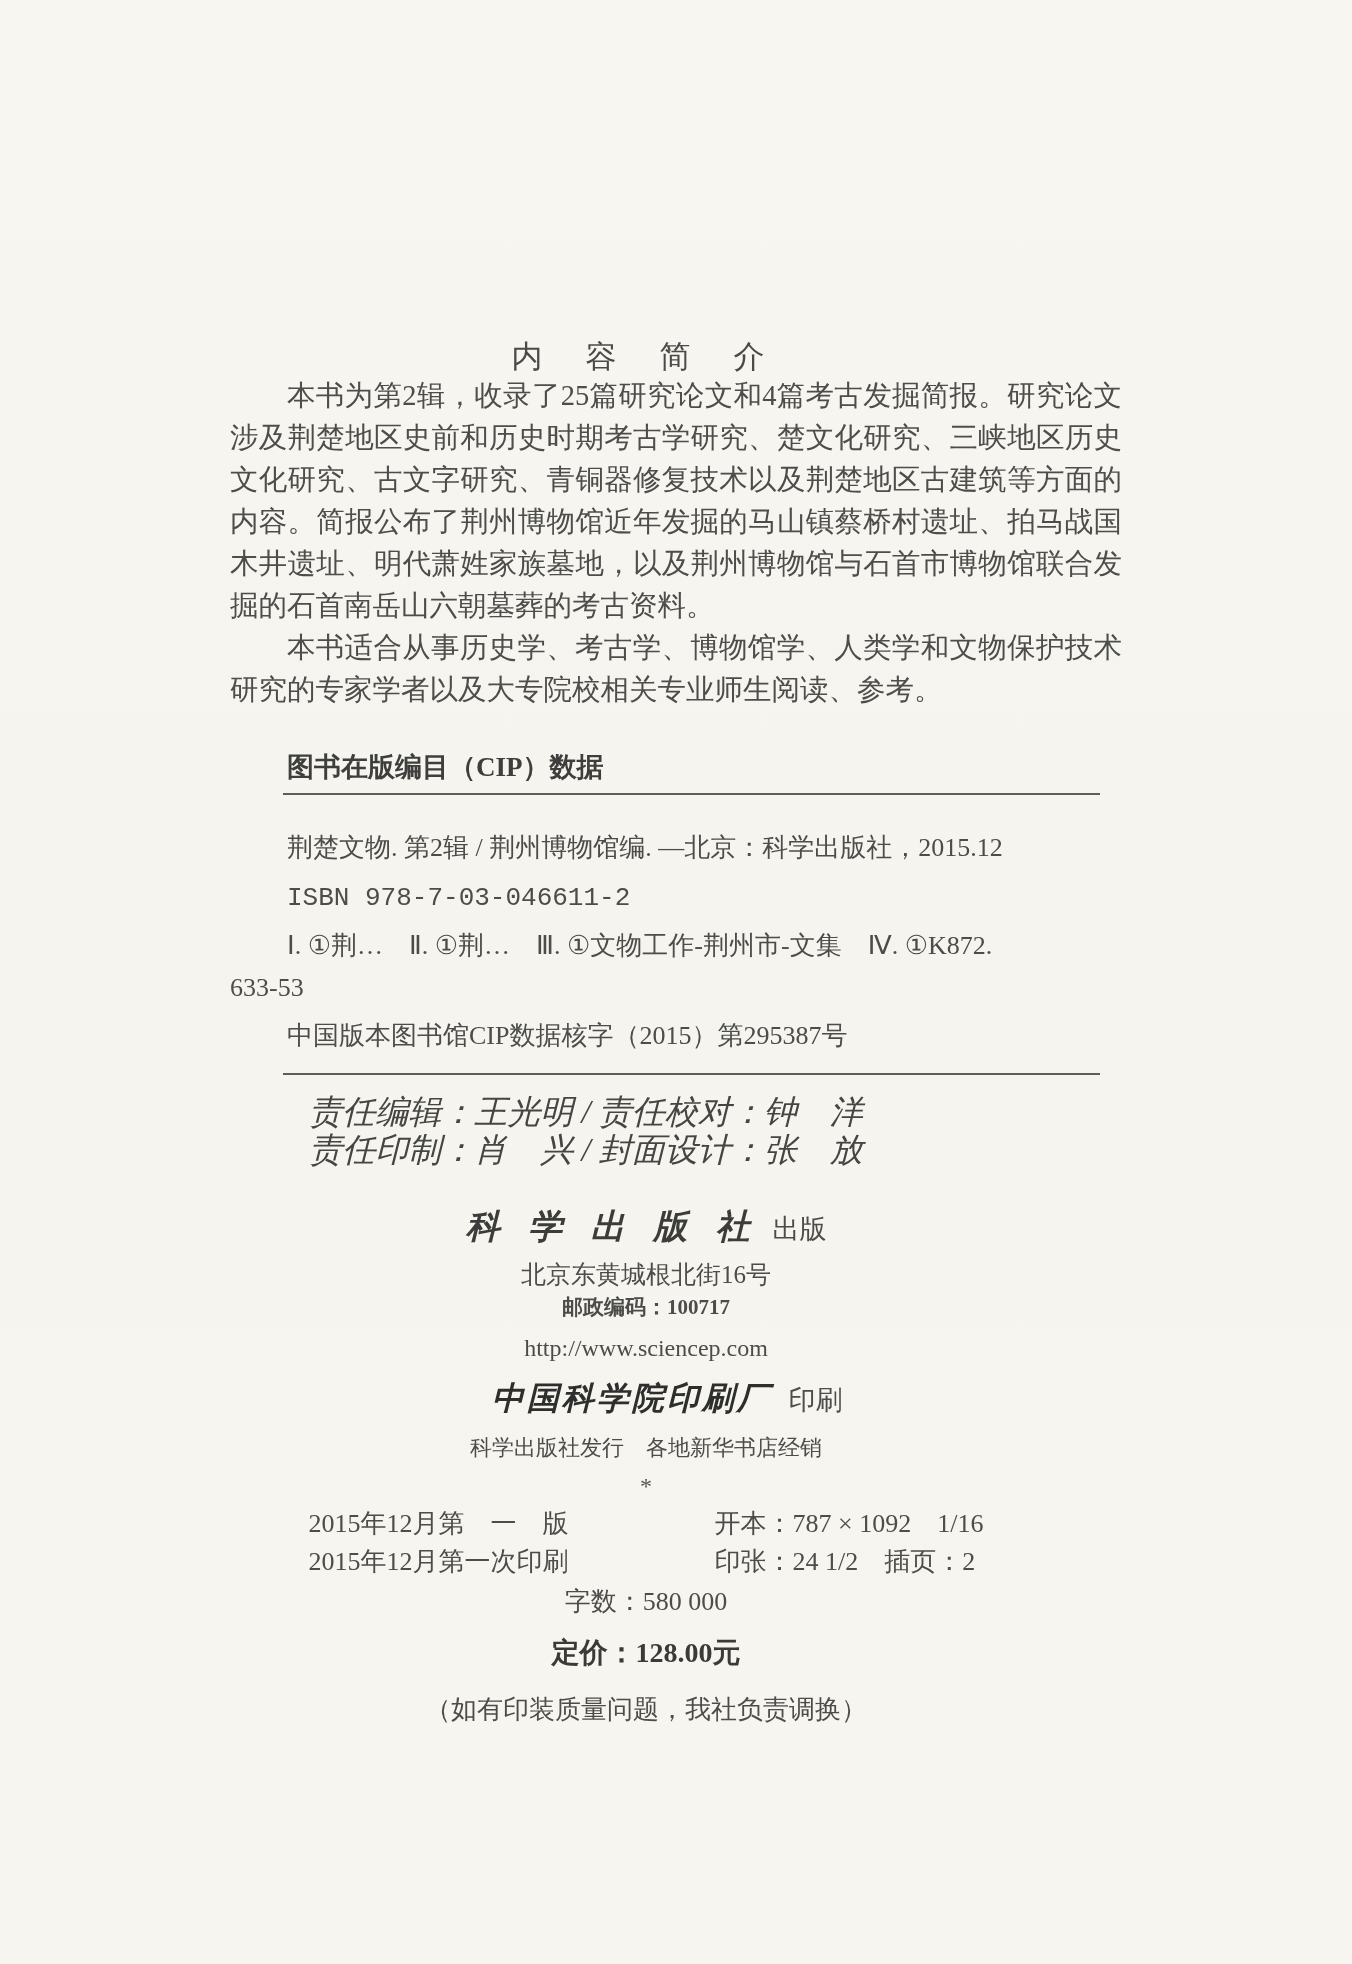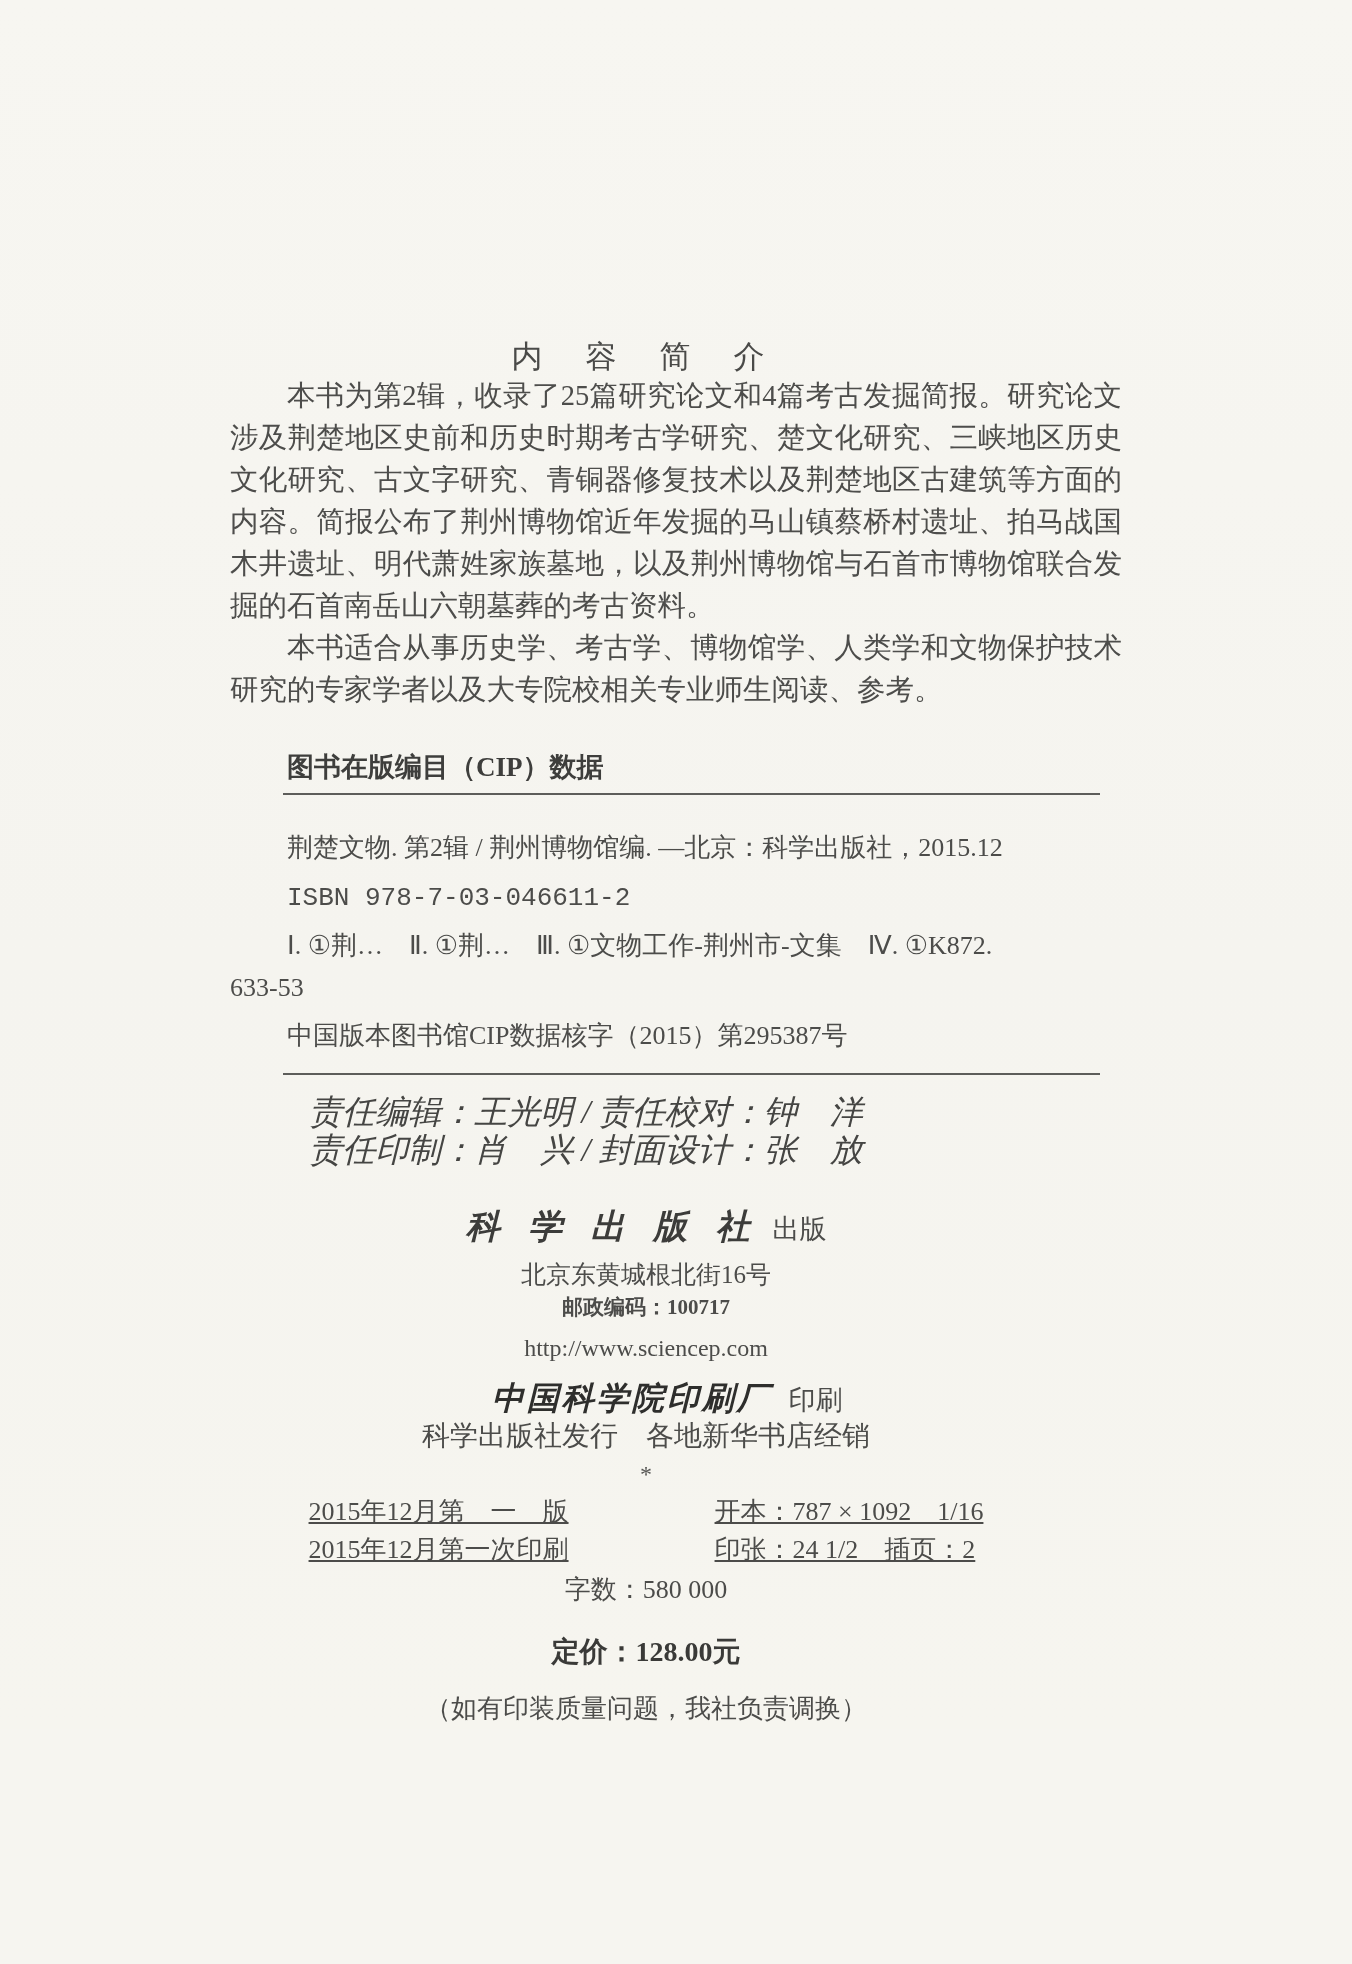--- a/index.html
+++ b/index.html
@@ -80,30 +80,30 @@
   .pub-suffix { font-size:27px; margin-left:6px;margin-top:32px; }
   .imprint-address { margin-top:12px; font-size:25px; line-height:32px; }
   .imprint-postcode { font-size:21px; line-height:32px;font-weight:bold; }
   .imprint-website { margin-top:10px; font-size:24px; line-height:30px; font-family:"Liberation Serif", serif; }
   .printer-line { margin-top:16px; font-size:27px; line-height:38px; }
   .printer-logo {
     font-size:32px; font-weight:900; font-style:italic;
     letter-spacing:3px; color:#2e2e2c;margin-left:42px;
   }
   .printer-suffix { font-size:27px; margin-left:10px; }
-  .imprint-distribution { font-size:28px; line-height:34px; }
+  .imprint-distribution { margin-top:12px; font-size:22px; line-height:34px; }
   .imprint-separator { margin-top:8px; font-size:24px; line-height:26px; color:#55555"#"; color:#555553; }
   .spec-table {
     display:inline-block; margin-top:8px; text-align:left;
   }
-  .spec-row { display:grid; grid-template-columns:330px auto; column-gap:76px;text-decoration:underline; }
+  .spec-row { display:grid; grid-template-columns:330px auto; column-gap:76px; }
   .spec-row + .spec-row { margin-top:4px; }
   .spec-cell { font-size:26px; line-height:34px; white-space:nowrap; }
   .word-count { margin-top:6px; font-size:26px; line-height:34px; }
-  .price-line { margin-top:27px; font-size:28px; line-height:36px; font-weight:bold; color:#3a3a38; }
+  .price-line { margin-top:16px; font-size:28px; line-height:36px; font-weight:bold; color:#3a3a38; }
   .note-line { margin-top:22px; font-size:26px; line-height:34px; }
 </style>
 </head>
 <body>
 
 <div class="page">
   <div class="content">
 
     <div class="intro-title">内　容　简　介</div>
     <p class="intro-paragraph">本书为第2辑，收录了25篇研究论文和4篇考古发掘简报。研究论文涉及荆楚地区史前和历史时期考古学研究、楚文化研究、三峡地区历史文化研究、古文字研究、青铜器修复技术以及荆楚地区古建筑等方面的内容。简报公布了荆州博物馆近年发掘的马山镇蔡桥村遗址、拍马战国木井遗址、明代萧姓家族墓地，以及荆州博物馆与石首市博物馆联合发掘的石首南岳山六朝墓葬的考古资料。</p>

